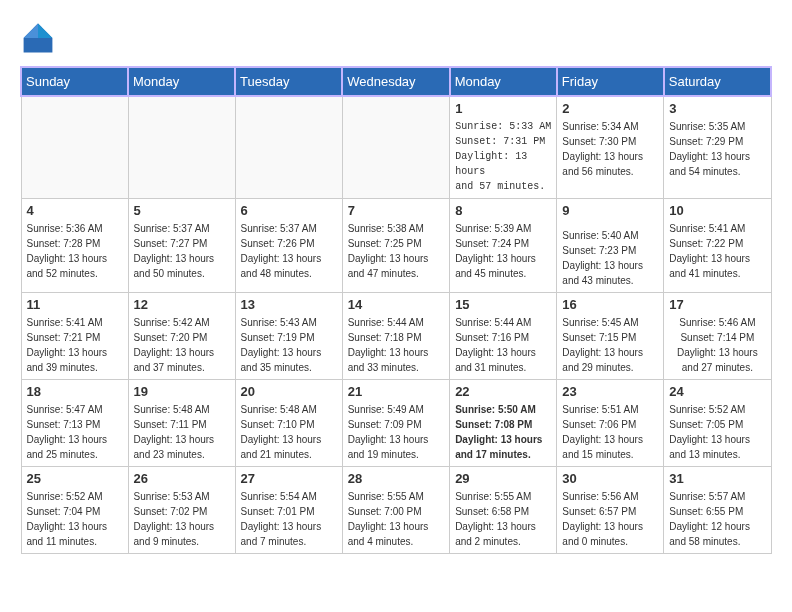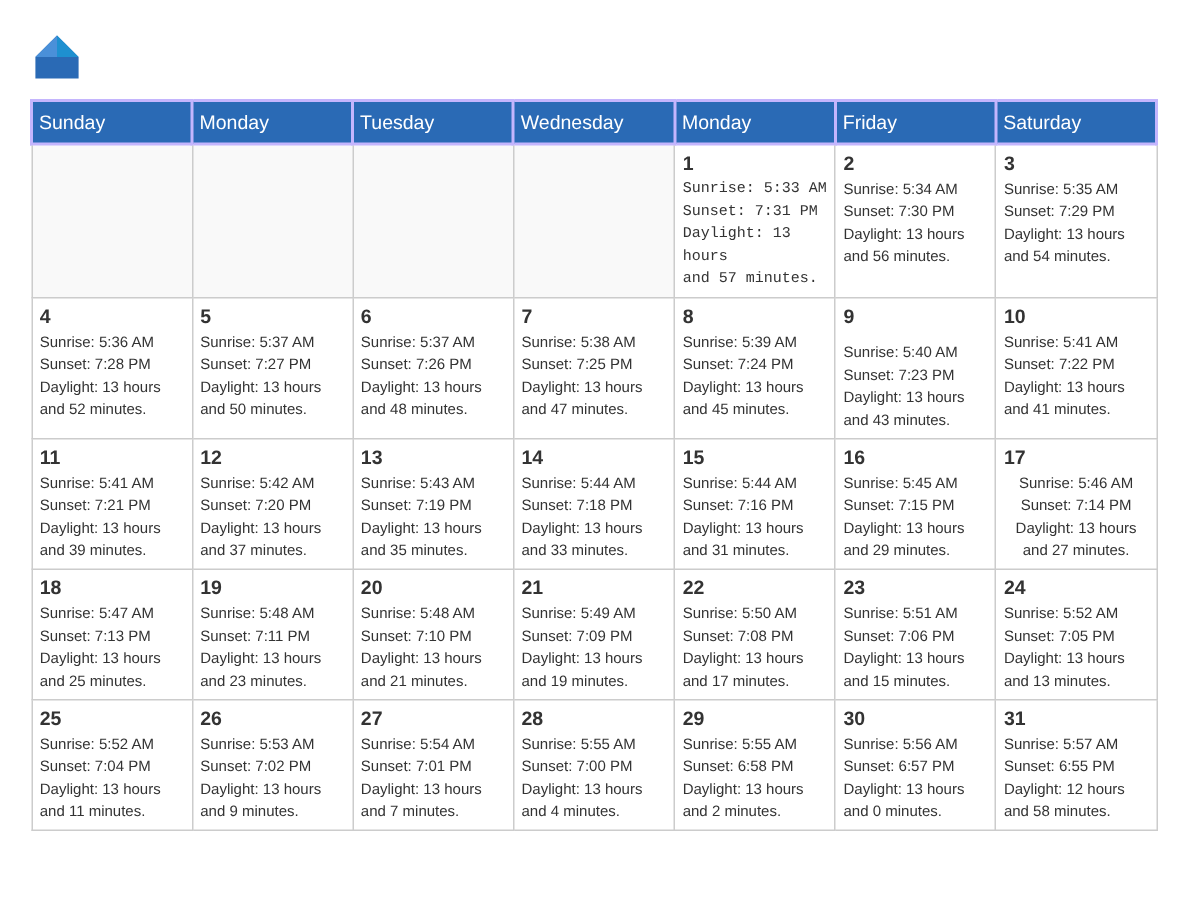--- a/index.html
+++ b/index.html
@@ -281,21 +281,21 @@
         </td>
         <td>
           <span class="day-num">21</span>
           <div class="day-info" style="white-space: pre-line;">Sunrise: 5:49 AM
 Sunset: 7:09 PM
 Daylight: 13 hours
 and 19 minutes.</div>
         </td>
         <td>
           <span class="day-num">22</span>
-          <div class="day-info" style="white-space: pre-line;">Sunrise: 5:50 AM
+          <div class="day-info" style="white-space: pre-line; font-weight: bold;">Sunrise: 5:50 AM
 Sunset: 7:08 PM
 Daylight: 13 hours
 and 17 minutes.</div>
         </td>
         <td>
           <span class="day-num">23</span>
           <div class="day-info" style="white-space: pre-line;">Sunrise: 5:51 AM
 Sunset: 7:06 PM
 Daylight: 13 hours
 and 15 minutes.</div>

